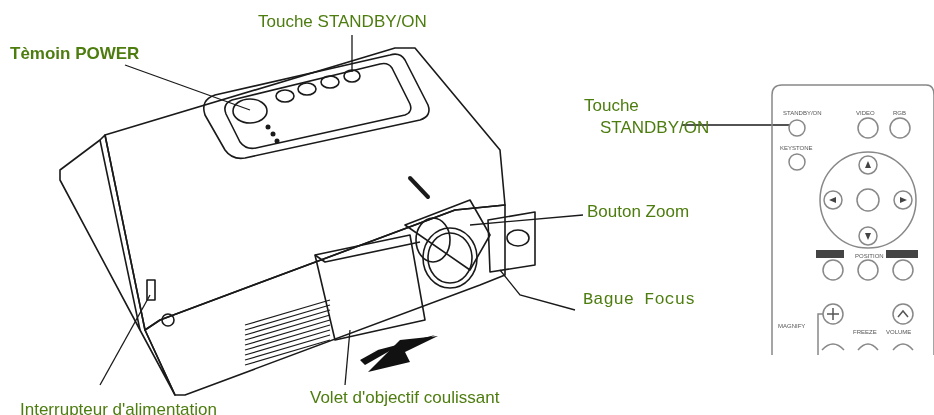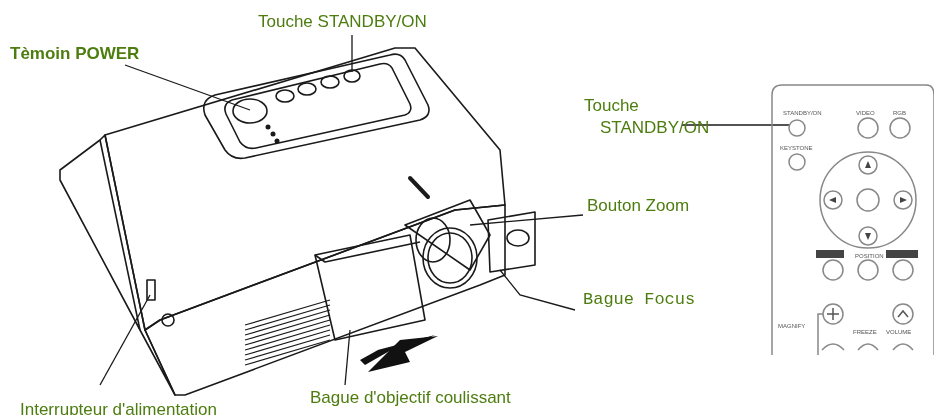--- a/index.html
+++ b/index.html
@@ -122,16 +122,16 @@
   <text class="rtxt" x="855" y="258">POSITION</text>
   <text class="rtxt" x="778" y="328">MAGNIFY</text>
   <text class="rtxt" x="853" y="334">FREEZE</text>
   <text class="rtxt" x="886" y="334">VOLUME</text>
 </svg>
 
 <div class="lbl" style="left:258px; top:12px;">Touche STANDBY/ON</div>
 <div class="lbl" style="left:10px; top:44px;font-weight:bold;">Tèmoin POWER</div>
 <div class="lbl" style="left:584px; top:96px;">Touche</div>
 <div class="lbl" style="left:600px; top:118px;">STANDBY/ON</div>
-<div class="lbl" style="left:587px; top:196px;">Bouton Zoom</div>
+<div class="lbl" style="left:587px; top:202px;">Bouton Zoom</div>
 <div class="lbl" style="left:583px; top:290px;font-family:Liberation Mono, monospace;">Bague Focus</div>
 <div class="lbl" style="left:20px; top:400px;">Interrupteur d'alimentation</div>
-<div class="lbl" style="left:310px; top:388px;">Bague d'objectif coulissant</div>
+<div class="lbl" style="left:310px; top:388px;">Volet d'objectif coulissant</div>
 
 </body></html>

